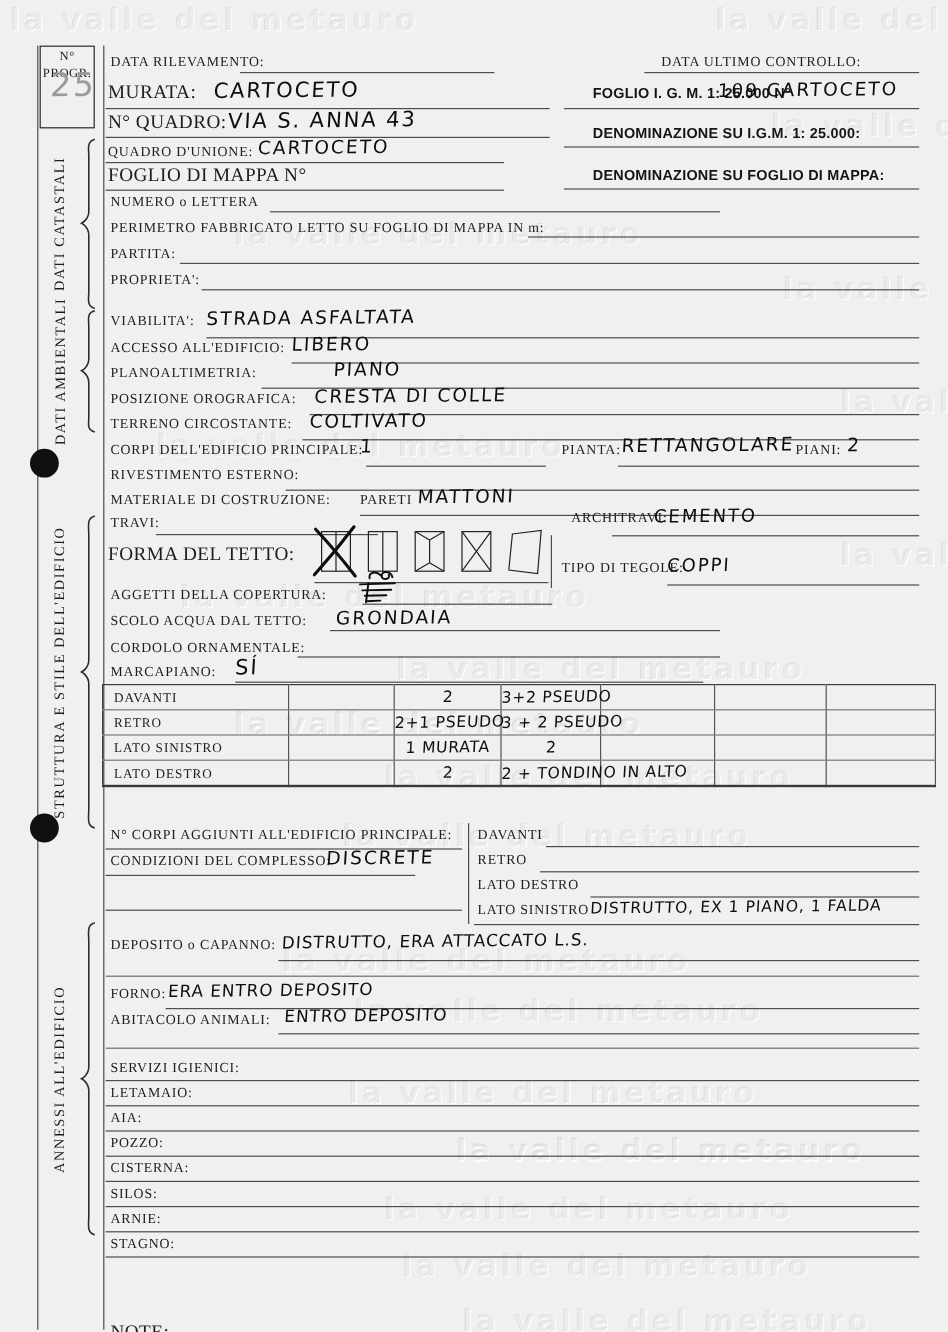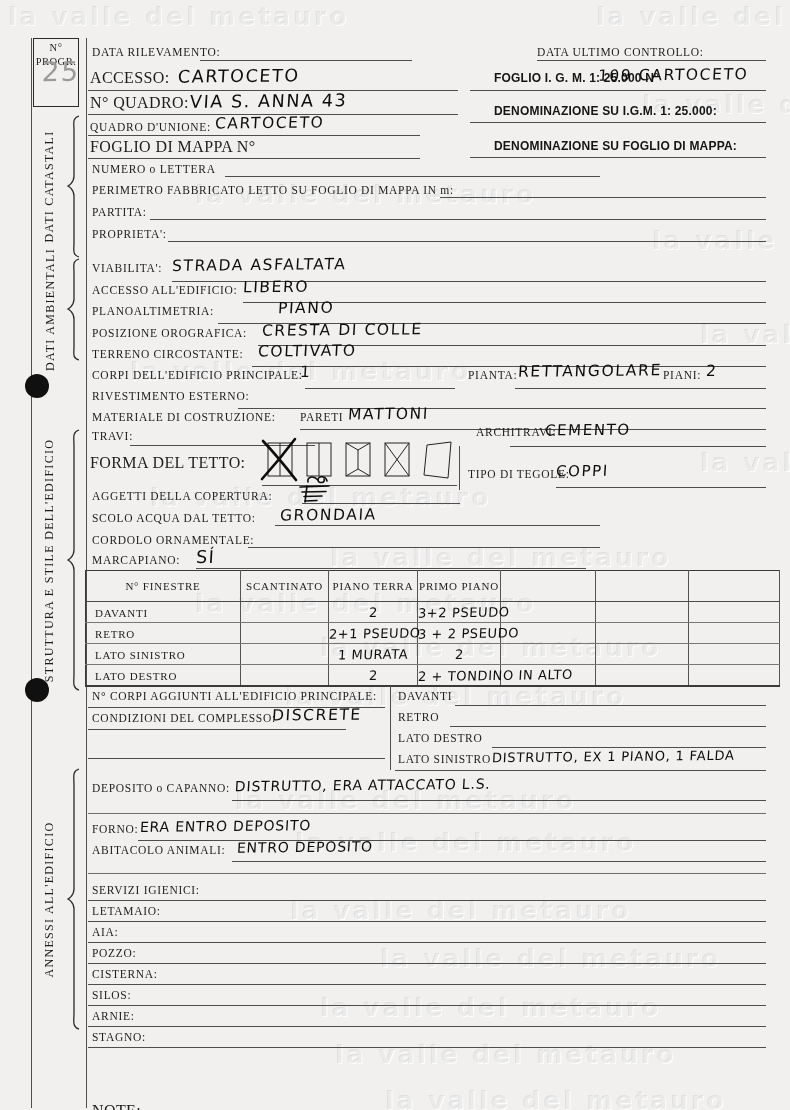--- a/index.html
+++ b/index.html
@@ -107,24 +107,24 @@
 
   <div class="vlabel" style="left:38px;top:767px;height:264px">
       <span>ANNESSI ALL'EDIFICIO</span>
     </div>
   <svg class="brace" style="left:66px;top:767px" width="14" height="264" viewBox="0 0 14 264">
       <path d="M13 2 C6 4 8 10 8 18 L8 122 C8 129 2 132 2 132 C2 132 8 135 8 142 L8 246 C8 254 6 260 13 262" stroke="#2a2a2a" stroke-width="1.3" fill="none"></path>
     </svg>
 
   <span class="lbl" style="left:92px;top:46px">DATA RILEVAMENTO:</span>
   <div class="line" style="left:200px;top:60px;width:212px"></div>
-  <span class="lbl" style="left:537px;top:46px">DATA ULTIMO CONTROLLO:</span>
+  <span class="lbl" style="left:551px;top:46px">DATA ULTIMO CONTROLLO:</span>
   <div class="line" style="left:537px;top:60px;width:229px"></div>
 
-  <span class="lbl lbl-lg" style="left:90px;top:69px">ACCESSO:</span>
+  <span class="lbl lbl-lg" style="left:90px;top:69px">MURATA:</span>
   <span class="hw hw-lg" style="left:178px;top:66px">CARTOCETO</span>
   <div class="line" style="left:88px;top:90px;width:370px"></div>
   <span class="lbl lbl-bold" style="left:470px;top:71px">FOGLIO I. G. M. 1: 25.000 N°</span>
   <span class="hw hw-md" style="left:598px;top:66px">109 CARTOCETO</span>
   <div class="line" style="left:470px;top:90px;width:296px"></div>
 
   <span class="lbl lbl-lg" style="left:90px;top:94px">N° QUADRO:</span>
   <span class="hw hw-lg" style="left:190px;top:91px">VIA S. ANNA 43</span>
   <div class="line" style="left:88px;top:114px;width:370px"></div>
   <span class="lbl lbl-bold" style="left:470px;top:104px">DENOMINAZIONE SU I.G.M. 1: 25.000:</span>
@@ -258,29 +258,20 @@
     <colgroup>
         <col style="width:155px">
         <col style="width:88px">
         <col style="width:89px">
         <col style="width:83px">
         <col style="width:95px">
         <col style="width:93px">
         <col style="width:91px">
       </colgroup>
     <tbody>
-        <tr class="hd">
-      <td>N° FINESTRE</td>
-      <td>SCANTINATO</td>
-      <td>PIANO TERRA</td>
-      <td>PRIMO PIANO</td>
-      <td></td>
-      <td></td>
-      <td></td>
-    </tr>
     <tr class="dt">
       <td><span class="rl">DAVANTI</span></td>
       <td class="cen"><span class="hwc"></span></td>
       <td class="cen"><span class="hwc">2</span></td>
       <td class="cen"><span class="hwc">3+2 PSEUDO</span></td>
       <td></td>
           <td></td>
           <td></td>
     </tr>
     <tr class="dt">

